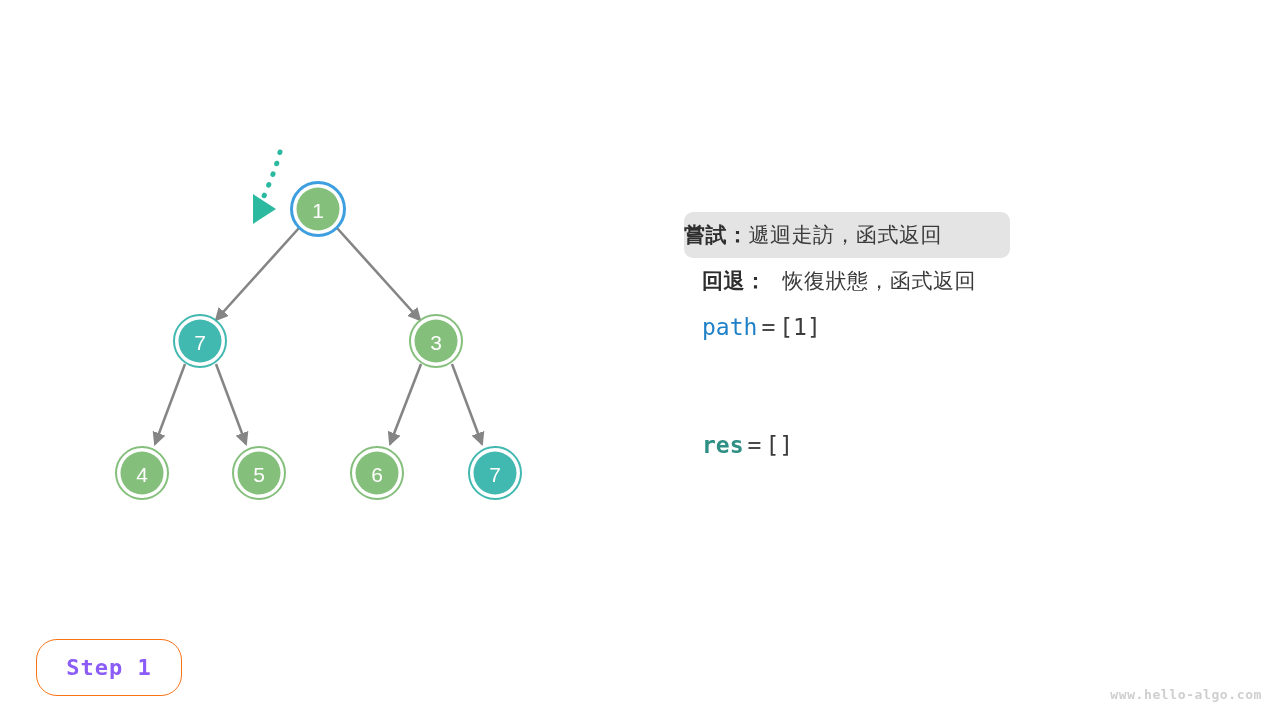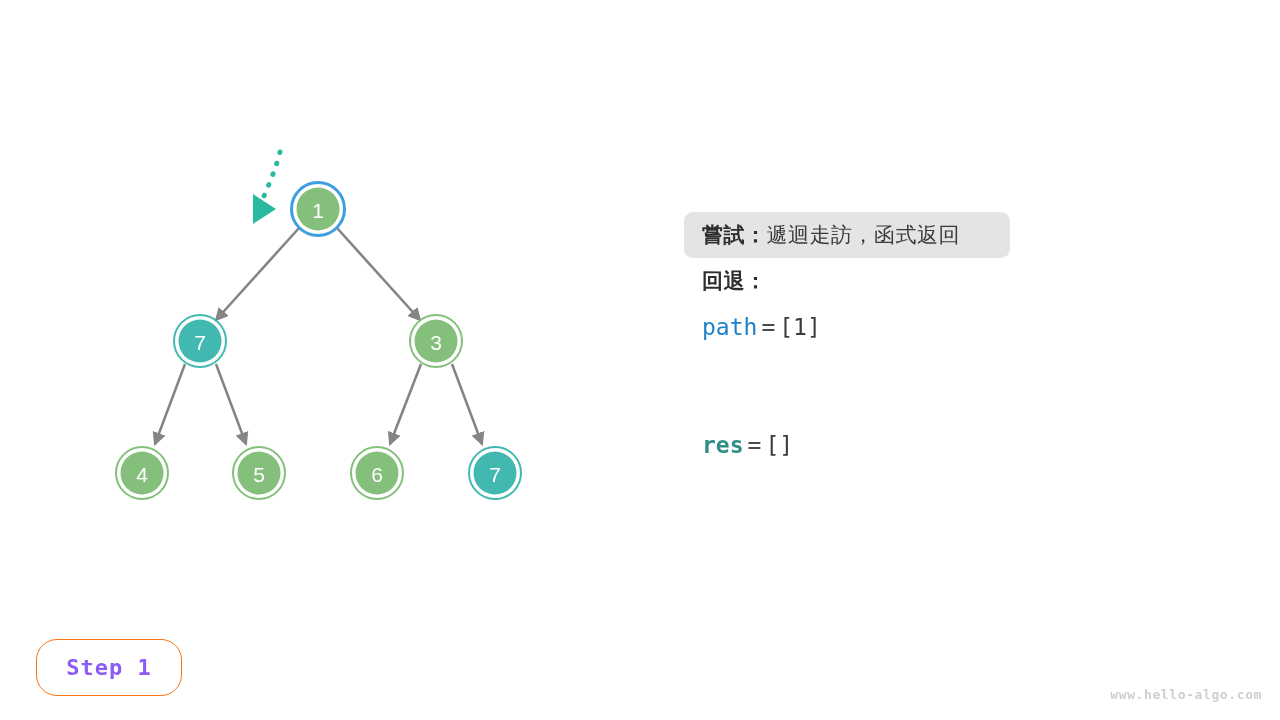--- a/index.html
+++ b/index.html
@@ -49,21 +49,20 @@
     display: flex;
     align-items: center;
     font-size: 21px;
     color: #3a3a3a;
     white-space: nowrap;
   }
   .info-line.highlight {
     background: #e4e4e4;
     border-radius: 9px;
     width: 326px;
-    padding-left: 18px;
     box-sizing: border-box;
     margin-left: -2px;
   }
   .info-line.plain {
     padding-left: 16px;
     gap: 16px;
   }
   .info-key {
     font-weight: bold;
     color: #2e2e2e;
@@ -209,20 +208,21 @@
 
 <div id="info-panel">
 
   <div class="info-line highlight">
     <span class="info-key">嘗試：</span>
     <span class="info-val">遞迴走訪，函式返回</span>
   </div>
 
   <div class="info-line plain">
     <span class="info-key">回退：</span>
+    <span class="info-val">恢復狀態，函式返回</span>
   </div>
 
   <div class="state-line">
     <span class="var-path">path</span>
     <span class="op-eq">=</span>
     <span class="val-lit">[1]</span>
   </div>
 
   <div class="state-line spaced">
     <span class="var-res">res</span>

